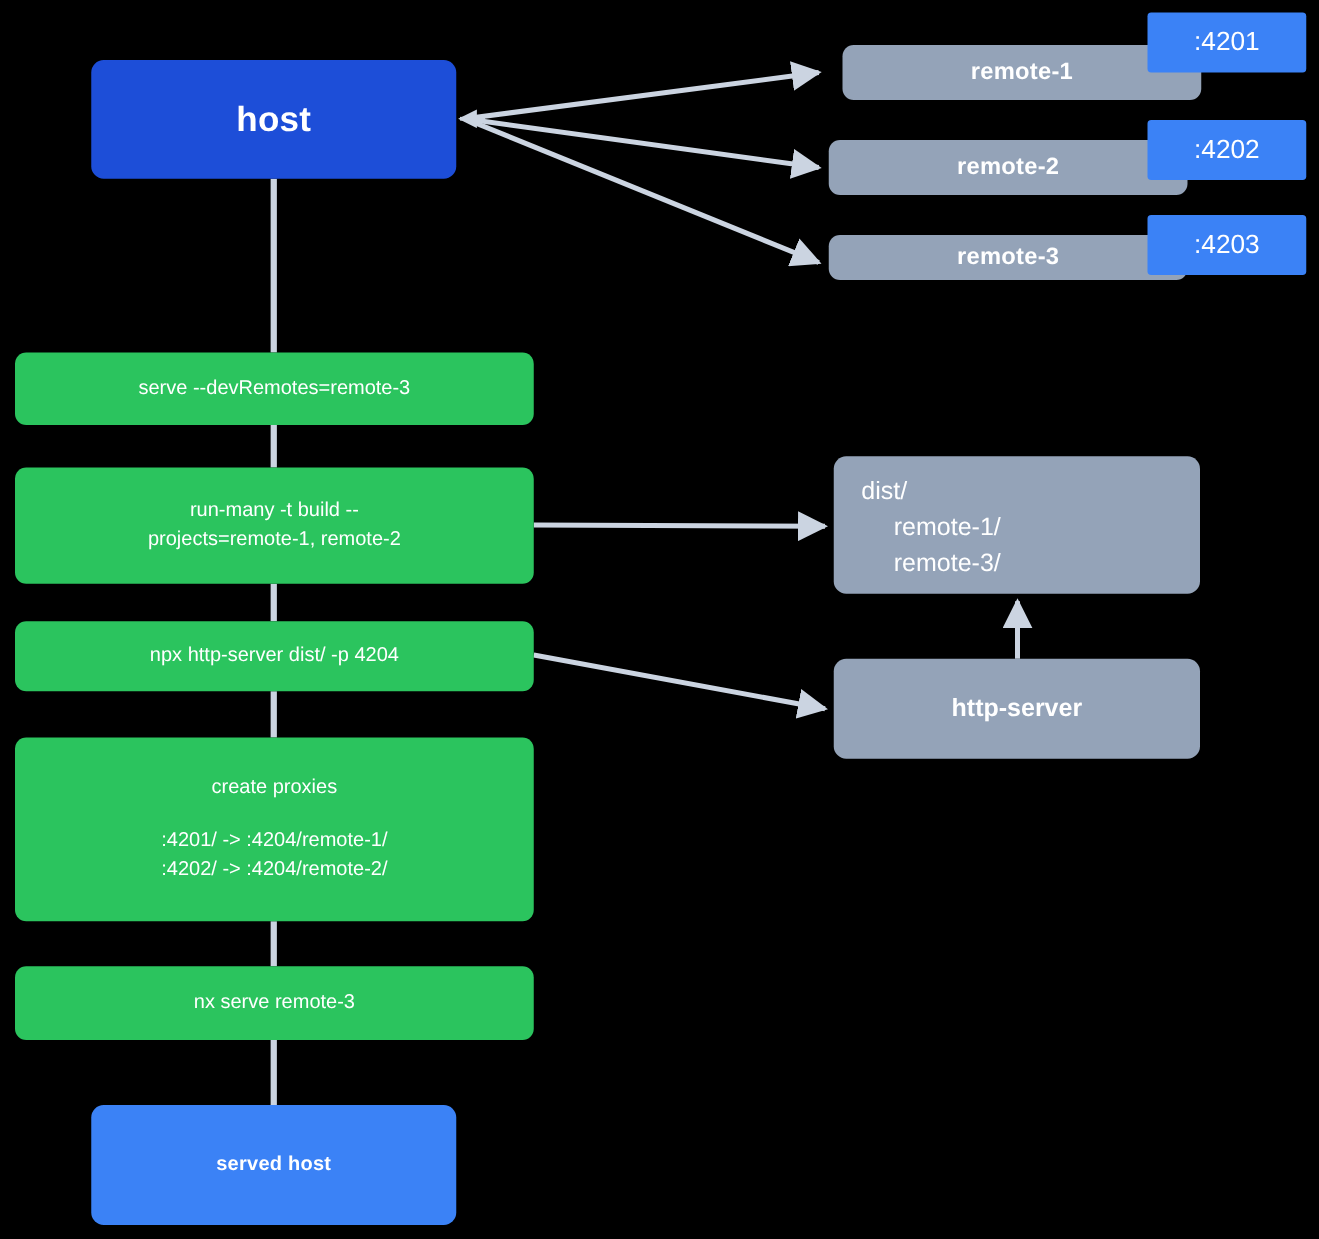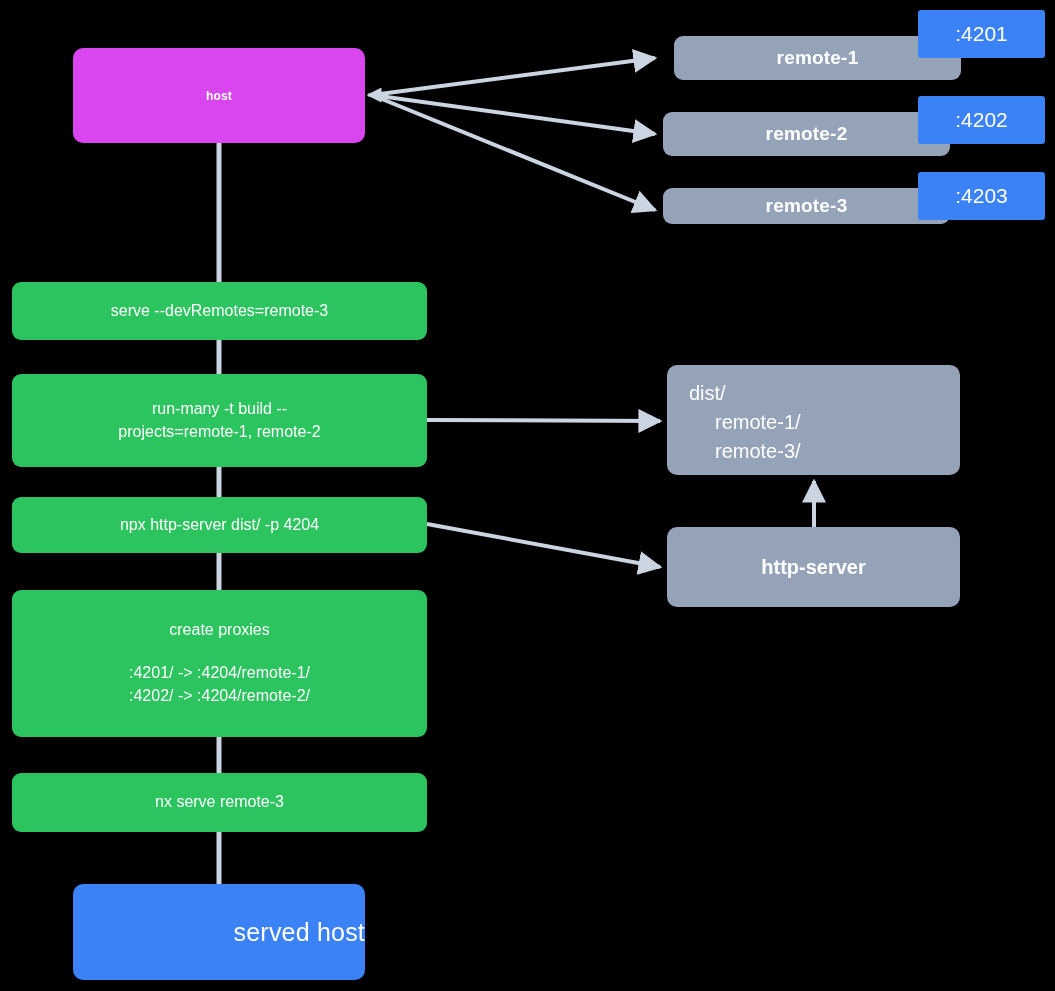--- a/index.html
+++ b/index.html
@@ -33,31 +33,30 @@
     border-radius: 10px;
     display: flex;
     flex-direction: column;
     align-items: center;
     justify-content: center;
     color: #ffffff;
     text-align: center;
     z-index: 3;
   }
   .node.host-node {
-    background: #d946ef;
-    font-weight: bold;
-    font-size: 12px;
+    background: #1d4ed8;
+    font-weight: bold;
+    font-size: 28px;
     letter-spacing: 0.2px;
   }
   .node.served-node {
     background: #3B82F6;
-    font-weight: normal;
-    font-size: 25px;
+    font-weight: bold;
+    font-size: 16px;
     letter-spacing: 0.2px;
-    align-items: flex-end;
   }
   .node.remote-node {
     background: #94A3B8;
     font-weight: bold;
     font-size: 19px;
     letter-spacing: 0.2px;
     border-radius: 9px;
     z-index: 3;
   }
   .node.cmd-node {

